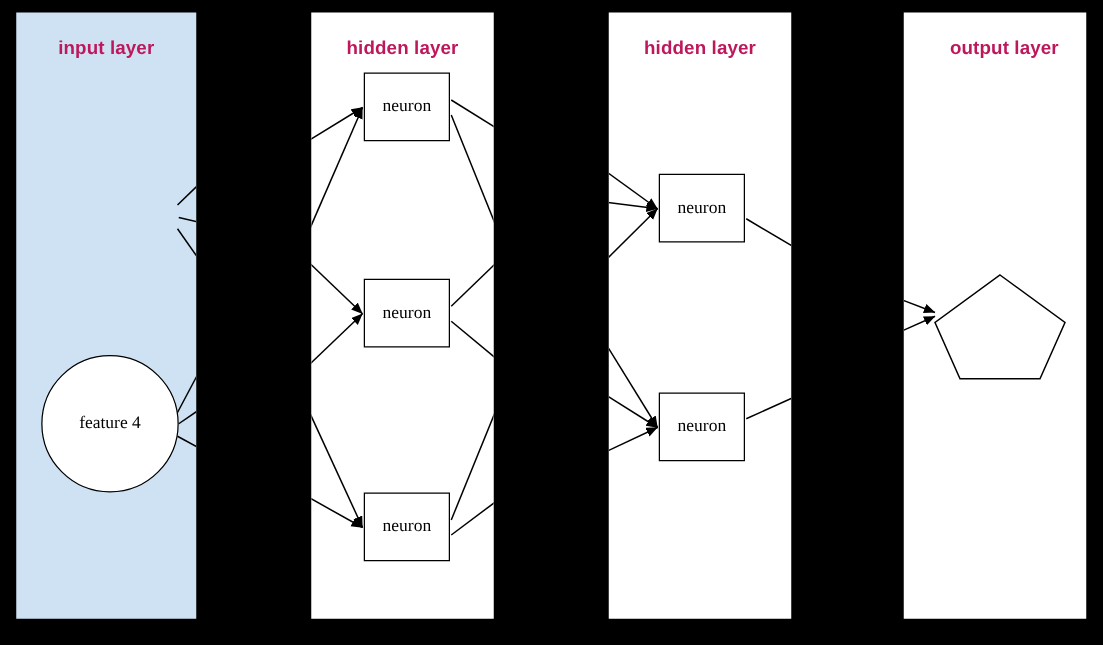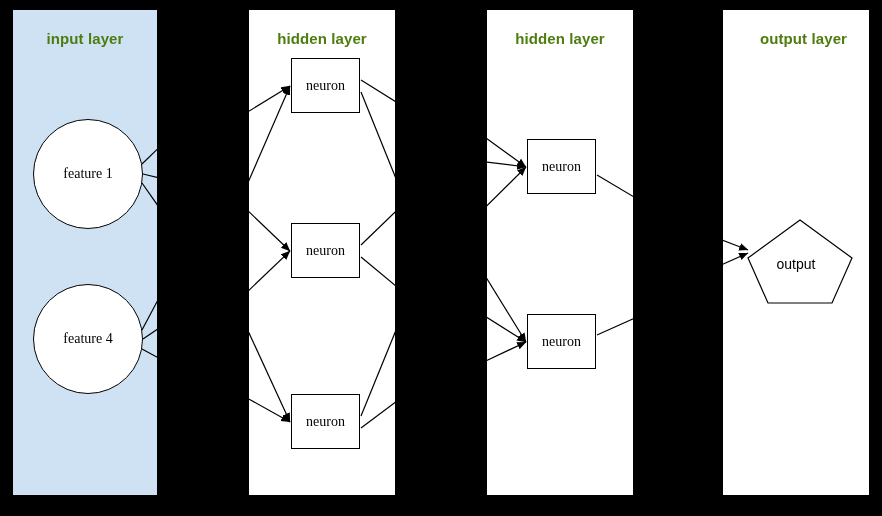--- a/index.html
+++ b/index.html
@@ -23,21 +23,21 @@
     box-sizing: border-box;
     overflow: hidden;
   }
   .panel-title {
     position: absolute;
     left: 0;
     right: 0;
     text-align: center;
     font-weight: bold;
     font-size: 15px;
-    color: #4d7c0f;
+    color: #be185d;
     font-family: "Liberation Sans", sans-serif;
     letter-spacing: 0.1px;
   }
   .edge-svg {
     position: absolute;
     left: 0;
     top: 0;
     width: 100%;
     height: 100%;
     pointer-events: none;
@@ -84,23 +84,20 @@
         <line x1="129" y1="154" x2="190" y2="95"></line>
         <line x1="130" y1="164" x2="190" y2="178"></line>
         <line x1="129" y1="173" x2="190" y2="260"></line>
 
         <line x1="129" y1="320" x2="190" y2="205"></line>
         <line x1="130" y1="329" x2="190" y2="288"></line>
         <line x1="129" y1="339" x2="190" y2="372"></line>
       </g>
     </svg>
 
-    <div class="node circle" style="left:20px; top:109px; width:110px; height:110px;">
-      <span>feature 1</span>
-    </div>
     <div class="node circle" style="left:20px; top:274px; width:110px; height:110px;">
       <span>feature 4</span>
     </div>
   </div>
 
   <div class="panel" style="left:249px; top:10px; width:146px; height:485px; background:#ffffff;">
     <div class="panel-title" style="top:20px;">hidden layer</div>
 
     <svg class="edge-svg" viewBox="0 0 146 485">
       <defs>
@@ -187,16 +184,15 @@
         </marker>
       </defs>
       <g stroke="#000000" stroke-width="1.2" fill="none" marker-end="url(#arrowOut)">
         <line x1="-40" y1="215" x2="25" y2="240"></line>
         <line x1="-40" y1="272" x2="25" y2="243"></line>
       </g>
 
       <polygon points="77,210 129,248 109,293 45,293 25,248" fill="#ffffff" stroke="#000000" stroke-width="1.2"></polygon>
     </svg>
 
-    <div class="pentagon-label" style="top:246px;">output</div>
   </div>
 
 </div>
 
 </body></html>

